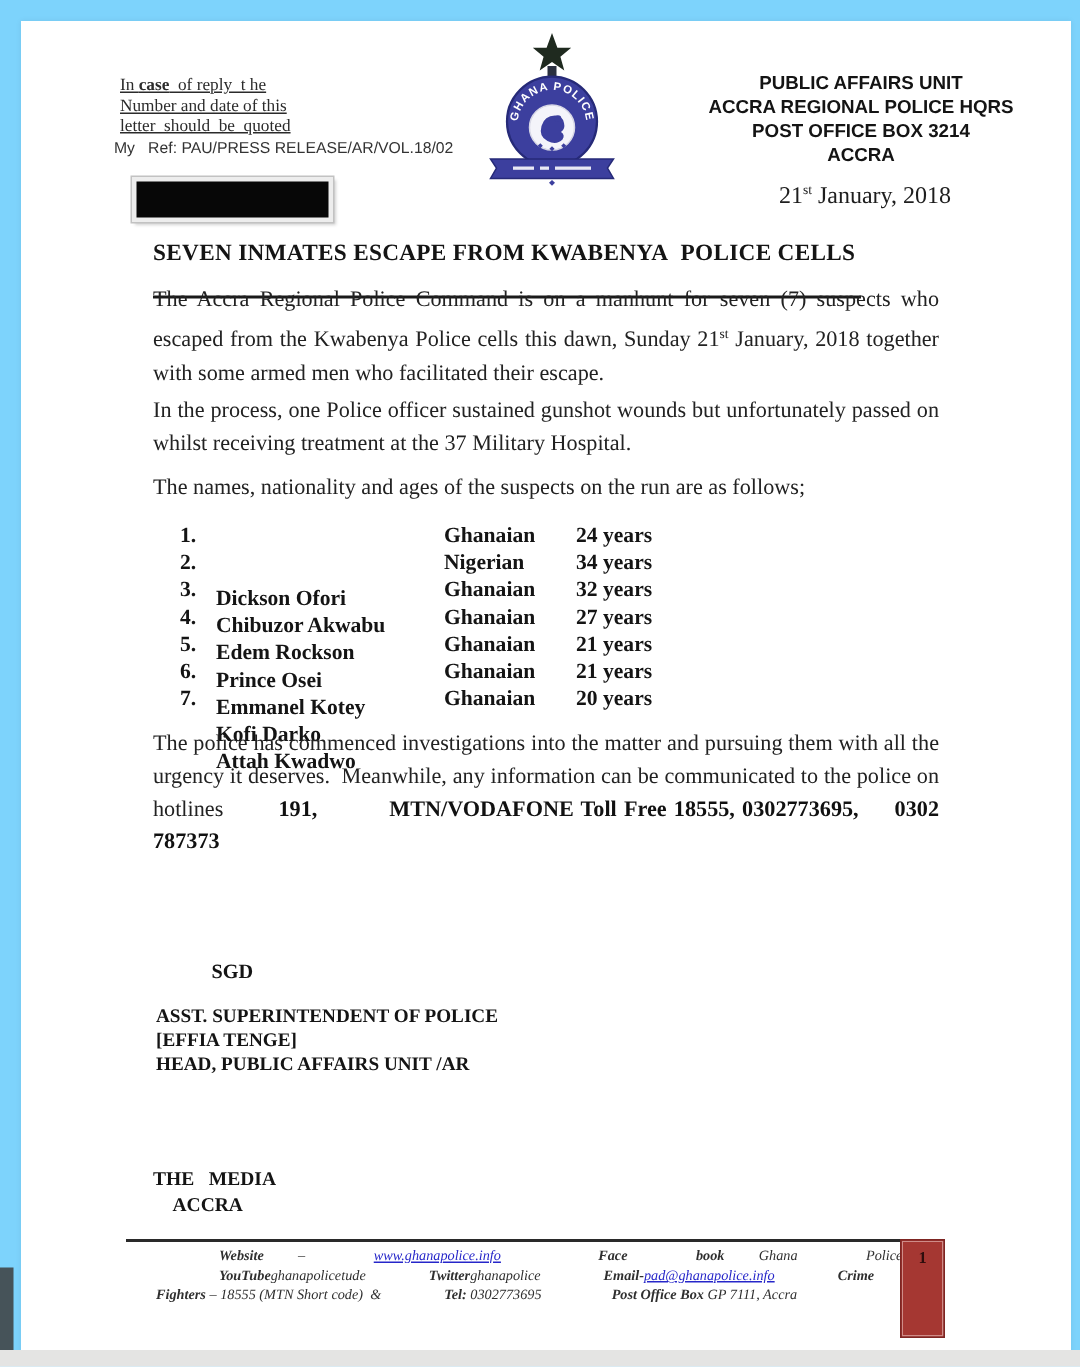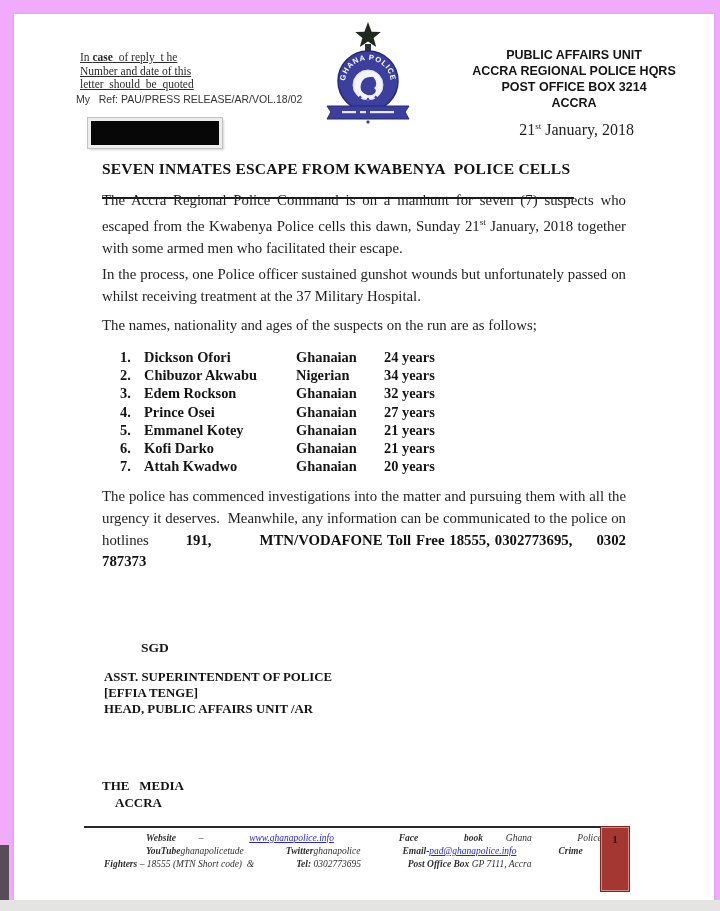--- a/index.html
+++ b/index.html
@@ -1,18 +1,18 @@
 <!DOCTYPE html>
 <html><head>
 <meta charset="utf-8">
 <style>
   * { margin:0; padding:0; box-sizing:border-box; }
   html,body { width:720px; height:911px; }
   body { background:#ededed; font-family:"Liberation Serif", serif; color:#262626; position:relative; overflow:hidden; }
-  .photo { position:absolute; inset:0; background:#f0abfc; }
+  .photo { position:absolute; inset:0; background:#7dd3fc; }
   .photo-bottom-band { position:absolute; left:0; right:0; top:900px; height:11px; background:#e4e4e3; }
   .photo-left-shadow { position:absolute; left:0; top:845px; width:9px; height:56px; background:#3c3c3c; opacity:.85; }
   .page { position:absolute; left:14px; top:14px; width:700px; height:888px; background:#ffffff; box-shadow:0 0 4px rgba(0,0,0,.07); }
 
   
   .reply-note { position:absolute; left:66px; top:37px; font-size:11.5px; line-height:13.5px; color:#2b2b2b; }
   .reply-note .u { text-decoration:underline; display:block; }
   .reply-note b { font-weight:bold; }
   .ref-line { position:absolute; left:62px; top:79px; font-family:"Liberation Sans", sans-serif; font-size:10.5px; color:#333; }
 
@@ -34,21 +34,21 @@
 
   .para { position:absolute; left:88px; width:524px; font-size:14.8px; line-height:21.8px; text-align:justify; color:#222; }
   .p1 { top:176px; }
   .p1 sup { font-size:9px; }
   .p2 { top:250px; }
   .names-intro { position:absolute; left:88px; top:303px; width:524px; font-size:14.8px; color:#222; }
 
   .suspect-list { position:absolute; left:106px; top:334px; font-weight:bold; font-size:14.4px; color:#141414; }
   .suspect-row { display:flex; height:18.2px; line-height:18.2px; }
   .s-num { width:24px; }
-  .s-name { width:152px; }
+  .s-name { width:152px;margin-top:42px; }
   .s-nat { width:88px; }
   .s-age { width:80px; }
 
   .p3 { top:472px; }
   .p3 b { color:#111;margin-left:32px; }
 
   .sgd { position:absolute; left:127px; top:626px; font-weight:bold; font-size:13.5px; color:#141414; }
   .sign-block { position:absolute; left:90px; top:656px; font-weight:bold; font-size:12.8px; line-height:15.8px; color:#141414; }
   .media-block { position:absolute; left:88px; top:764px; font-weight:bold; font-size:13px; line-height:16.5px; color:#141414; }
   .media-block .indent { padding-left:13px; display:block; }

